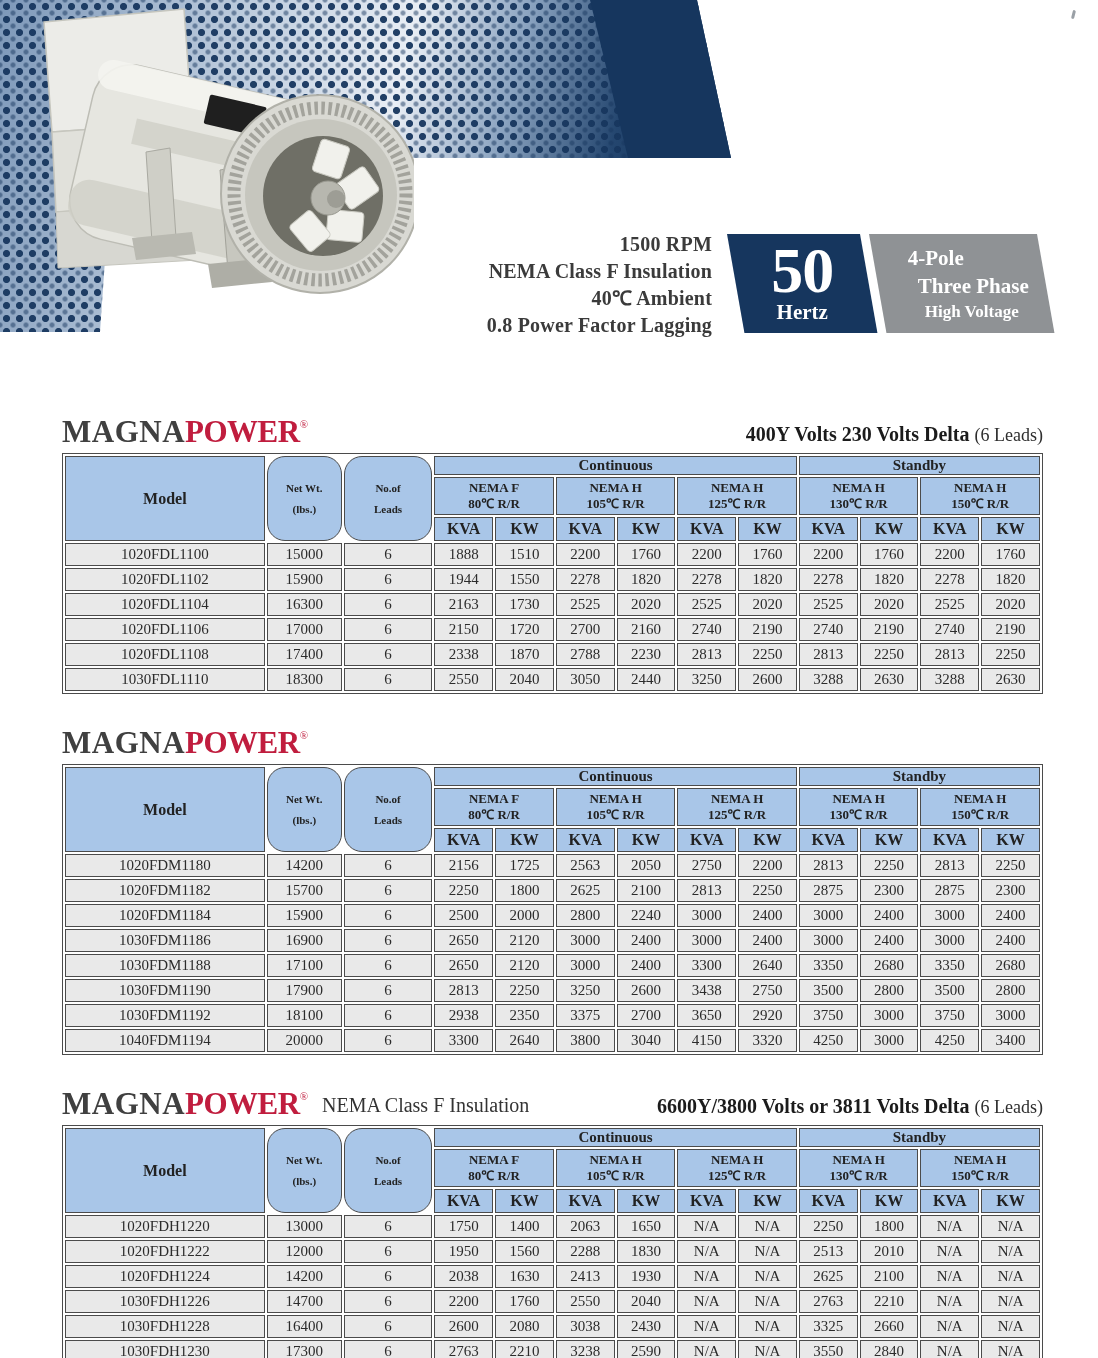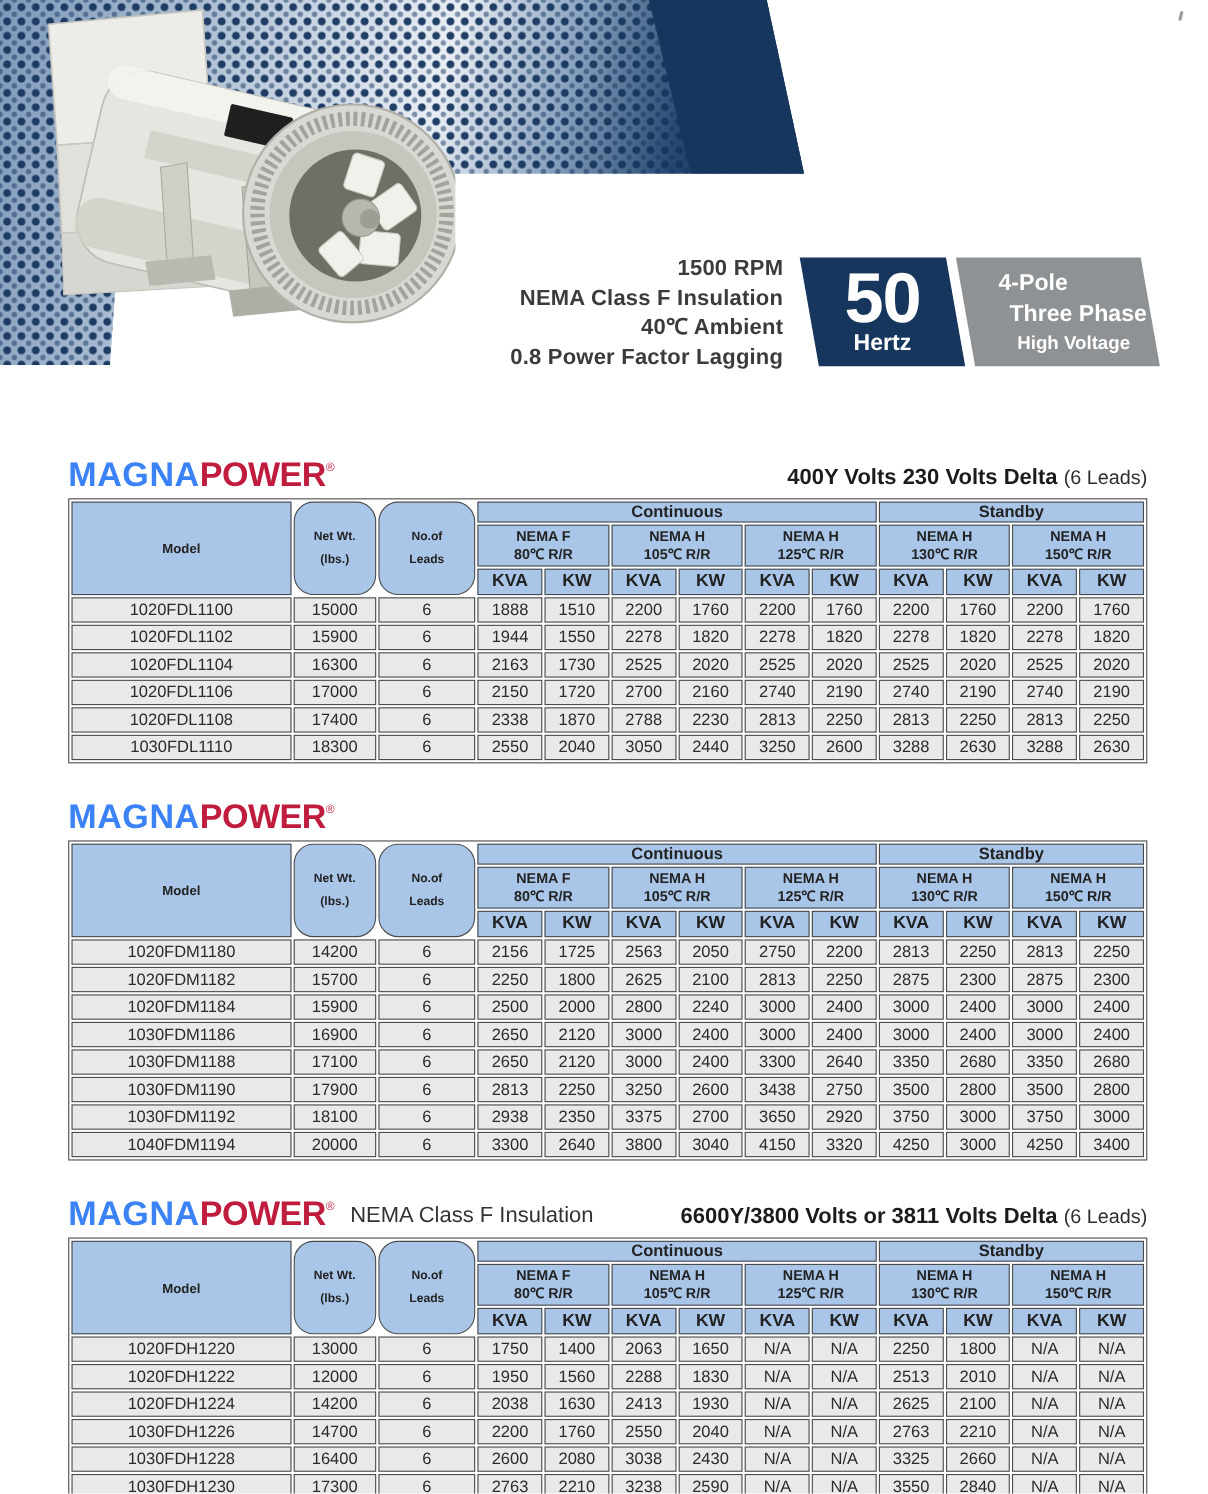--- a/index.html
+++ b/index.html
@@ -1,17 +1,17 @@
 <!DOCTYPE html>
 <html><head>
 <meta charset="utf-8">
 <style>
   html,body{margin:0;padding:0;background:#fff;}
   .page{position:relative;width:1098px;height:1358px;background:#fff;overflow:hidden;
-        font-family:Liberation Sans, sans-serif;color:#222;}
+        font-family:Liberation Serif, serif;color:#222;}
 
   
   .art{position:absolute;top:0;left:0;width:1098px;height:352px;}
   .halftone{position:absolute;top:0;left:0;width:731px;height:332px;
     clip-path:polygon(0 0,697px 0,731px 158px,112px 158px,100px 332px,0 332px);
     background-image:
       radial-gradient(circle, rgba(23,54,94,.95) 3.1px, rgba(23,54,94,0) 4px),
       radial-gradient(circle, rgba(23,54,94,.5) 2.1px, rgba(23,54,94,0) 2.9px),
       linear-gradient(103deg,#7d98b9 0%,#b7c7da 28%,#e9eef5 52%,#8aa3c0 66%,#24466f 80%,#16365e 90%);
     background-size:13px 13px,13px 13px,100% 100%;
@@ -41,37 +41,37 @@
   .badge-gray .l2{font-size:21px;font-weight:700;line-height:28px;padding-left:40px;}
   .badge-gray .l3{font-size:17px;font-weight:700;line-height:24px;padding-left:47px;}
 
   
   .content{position:absolute;top:404px;left:62px;width:981px;}
   .tbl-block{margin-bottom:21px;}
   .block-head{display:flex;align-items:flex-end;justify-content:space-between;
     height:44px;margin-bottom:5px;}
   .head-left{display:flex;align-items:flex-end;}
   .logo{font-size:31px;line-height:32px;white-space:nowrap;}
-  .logo .magna{color:#3b82f6;font-weight:700;letter-spacing:.5px;}
+  .logo .magna{color:#404040;font-weight:700;letter-spacing:.5px;}
   .logo .power{color:#c01d3e;font-weight:800;letter-spacing:-.5px;}
   .logo sup{color:#c01d3e;font-size:11px;vertical-align:14px;}
   .extra-label{font-size:20px;color:#333;margin:0 0 3px 14px;white-space:nowrap;}
   .tbl-title{font-size:20px;font-weight:700;color:#1b1b1b;margin-bottom:2px;white-space:nowrap;}
   .tbl-title .bold{white-space:pre;}
   .tbl-title .normal{font-weight:400;font-size:18px;color:#2e2e2e;text-align:right;}
 
   table.spec{width:100%;border-collapse:separate;border-spacing:2px;
     border:1px solid #4b4b4b;background:#fff;table-layout:fixed;}
   table.spec th,table.spec td{border:1px solid #4b4b4b;text-align:center;
     vertical-align:middle;padding:0 2px;overflow:hidden;}
   table.spec th{background:#a9c6e8;font-weight:700;color:#222;}
   th.h-top{height:16px;font-size:15px;margin-top:18px;}
   th.h-nema{height:36px;font-size:13px;line-height:16px;font-weight:700;}
   th.h-unit{height:22px;font-size:16px;margin-top:44px;}
-  th.h-model{font-size:12px;}
+  th.h-model{font-size:16px;}
   th.h-two{font-size:11px;line-height:21px;border-radius:18px;}
   table.spec td{background:#e9e9e9;height:21px;font-size:15px;color:#2b2b2b;}
 </style>
 </head>
 <body>
 
 <div class="page">
 
   <div class="art">
     <div class="halftone"></div>

